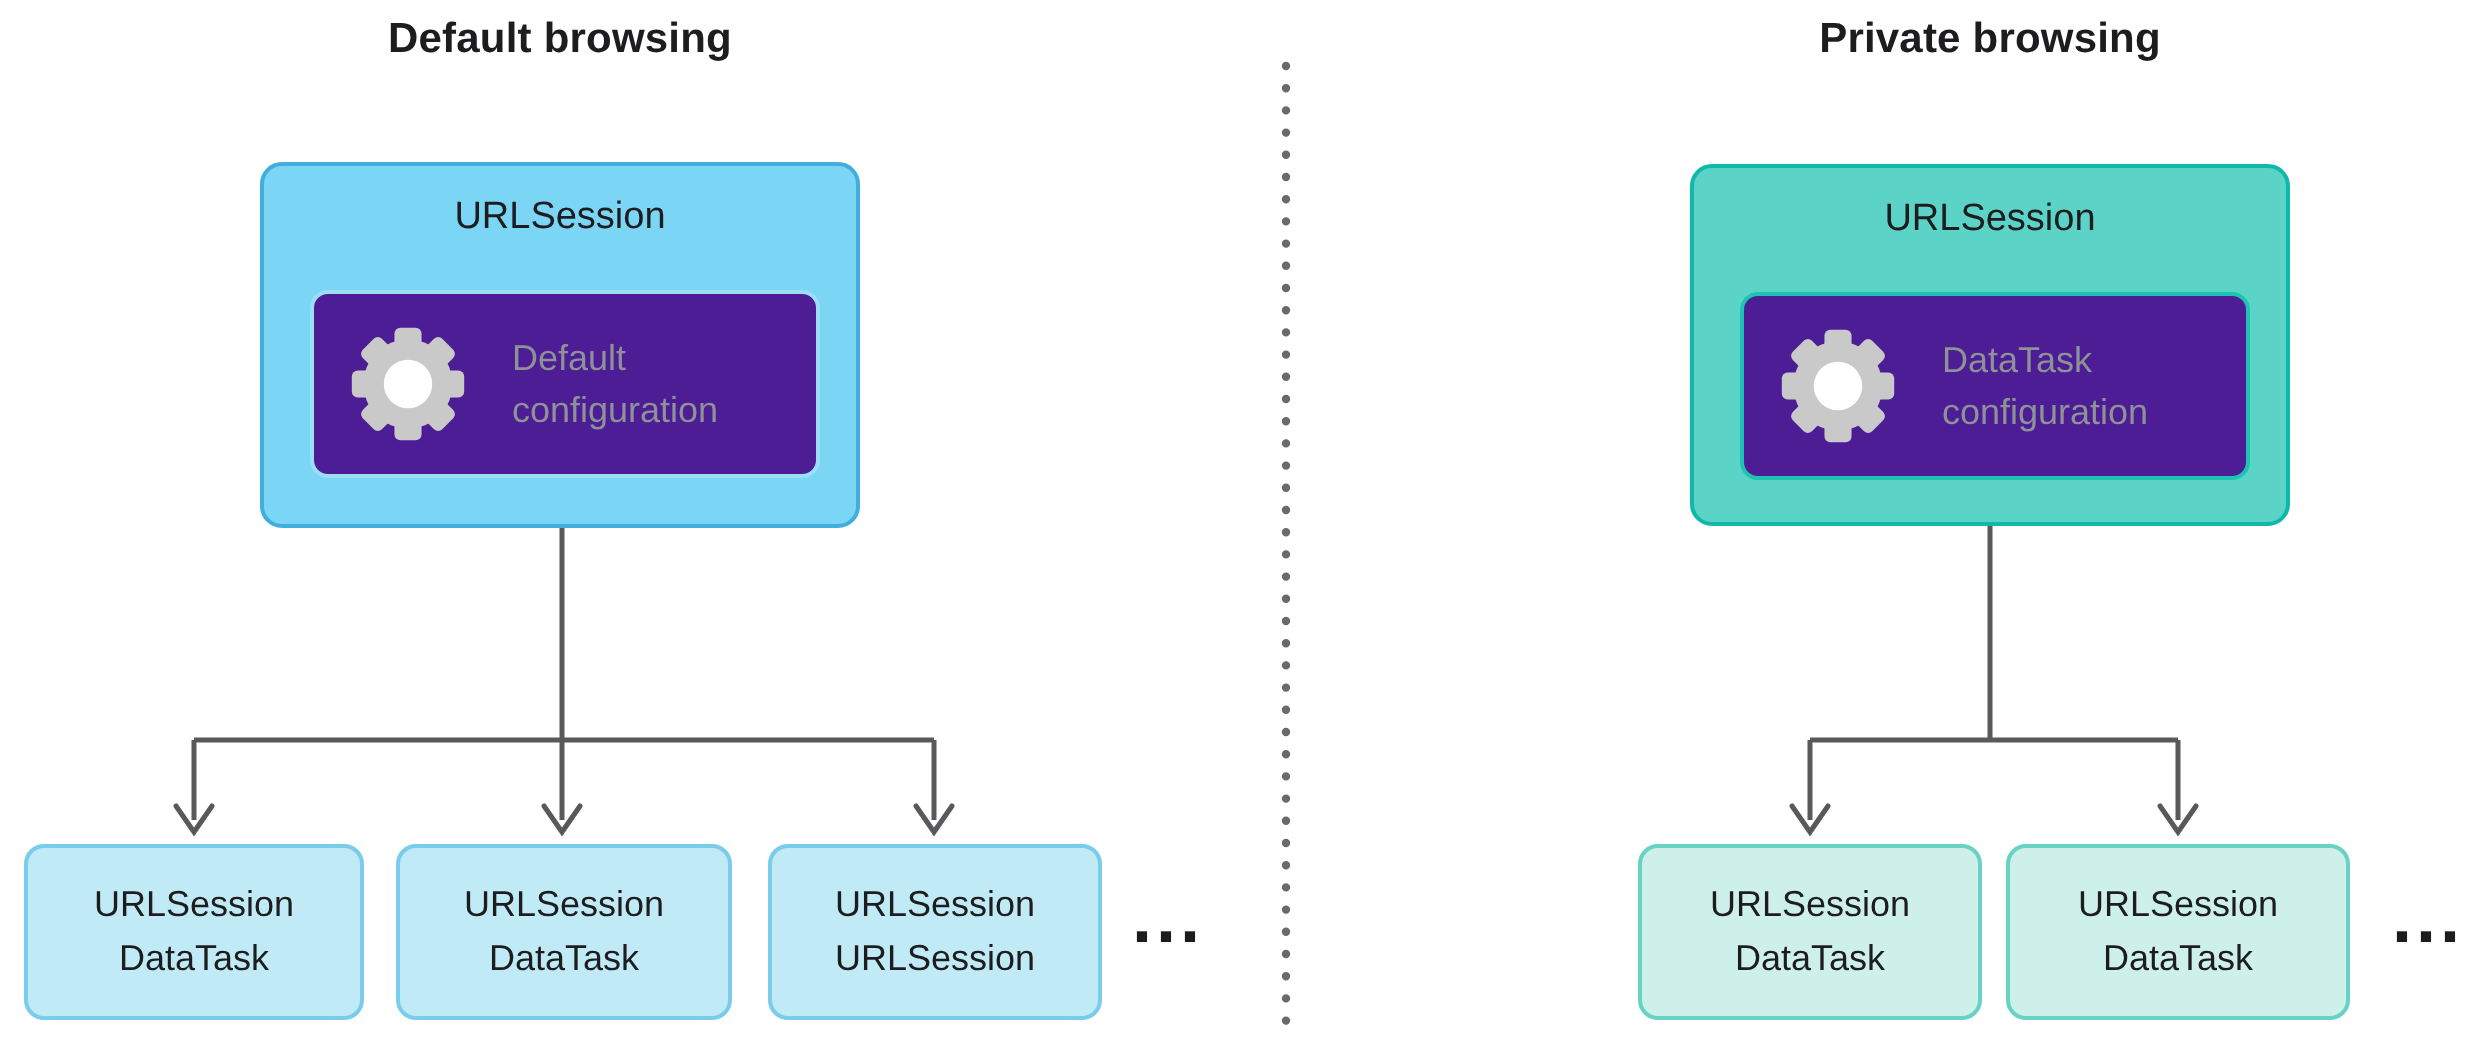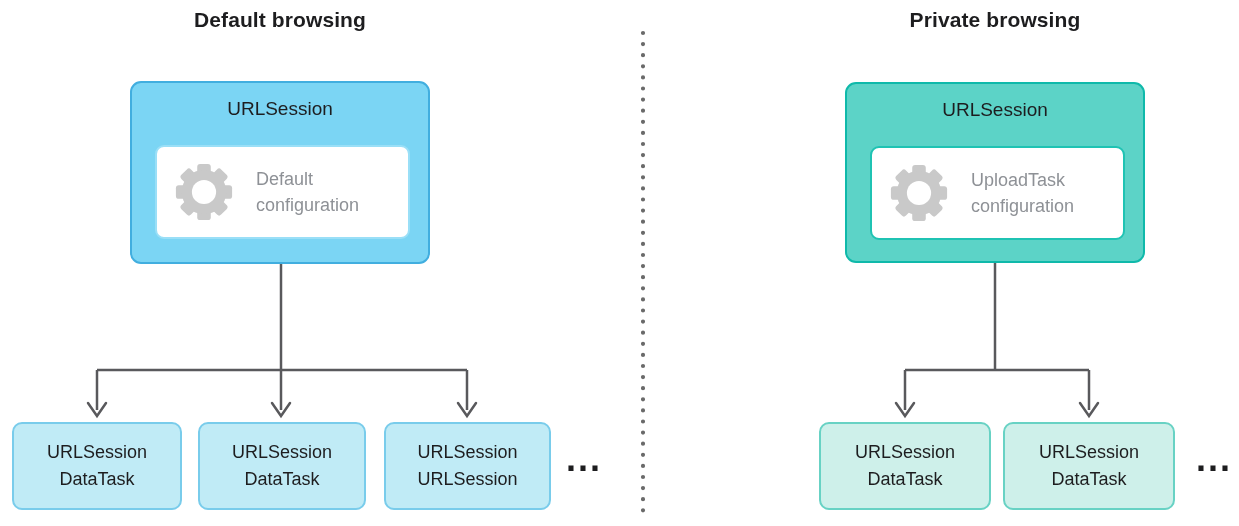--- a/index.html
+++ b/index.html
@@ -47,21 +47,21 @@
   .session-label {
     margin-top: 15px;
     text-align: center;
     font-size: 19px;
     color: var(--text-dark);
   }
   .config-box {
     position: absolute;
     left: 23px; top: 62px;
     width: 255px; height: 94px;
-    background: #ffffff;
+    background: #4c1d95;
     border: 2px solid;
     border-radius: 9px;
     display: flex;
     align-items: center;
   }
   .session-left  .config-box { border-color: var(--blue-inner-border); }
   .session-right .config-box { border-color: var(--teal-inner-border); }
   .gear { margin-left: 16px; flex: 0 0 auto; color: var(--gear); }
   .config-label {
     margin-left: 21px;
@@ -144,21 +144,21 @@
       <svg class="gear" width="62" height="62" viewBox="0 0 64 64" aria-hidden="true">
         <g fill="currentColor">
           <rect x="25" y="3" width="14" height="58" rx="3"></rect>
           <rect x="25" y="3" width="14" height="58" rx="3" transform="rotate(45 32 32)"></rect>
           <rect x="25" y="3" width="14" height="58" rx="3" transform="rotate(90 32 32)"></rect>
           <rect x="25" y="3" width="14" height="58" rx="3" transform="rotate(135 32 32)"></rect>
           <circle cx="32" cy="32" r="23"></circle>
         </g>
         <circle cx="32" cy="32" r="12.5" fill="#ffffff"></circle>
       </svg>
-      <div class="config-label">UploadTask configuration</div>
+      <div class="config-label">DataTask configuration</div>
     </div>
   </div>
 
   <svg class="overlay-svg" width="1239" height="526" viewBox="0 0 1239 526" aria-hidden="true">
 
     <line x1="643" y1="33" x2="643" y2="521" stroke="var(--dot)" stroke-width="4.2" stroke-linecap="round" stroke-dasharray="0 11.1"></line>
 
     <g stroke="var(--line)" stroke-width="2.5" fill="none">
       <path d="M281 264 V370"></path>
       <path d="M97 370 H467"></path>

